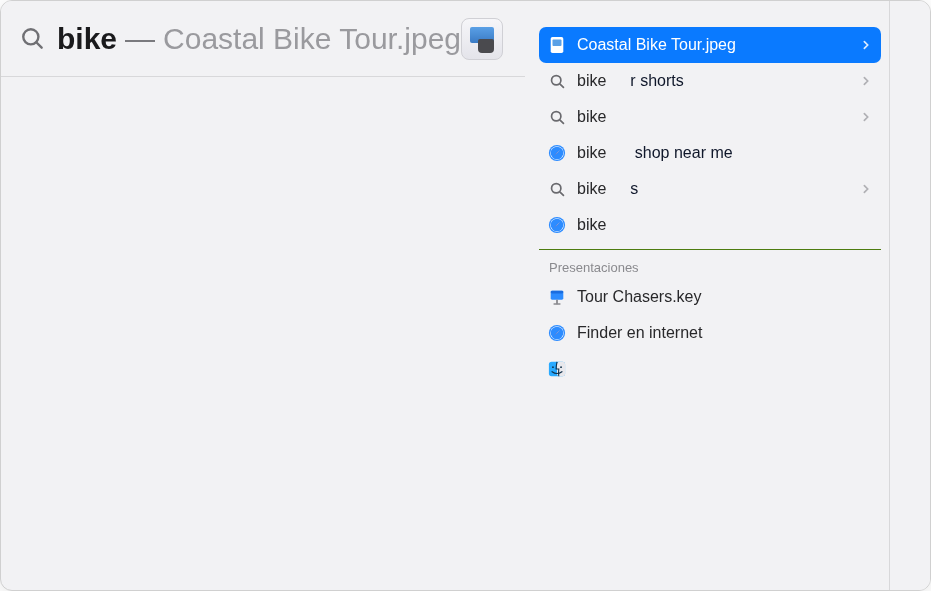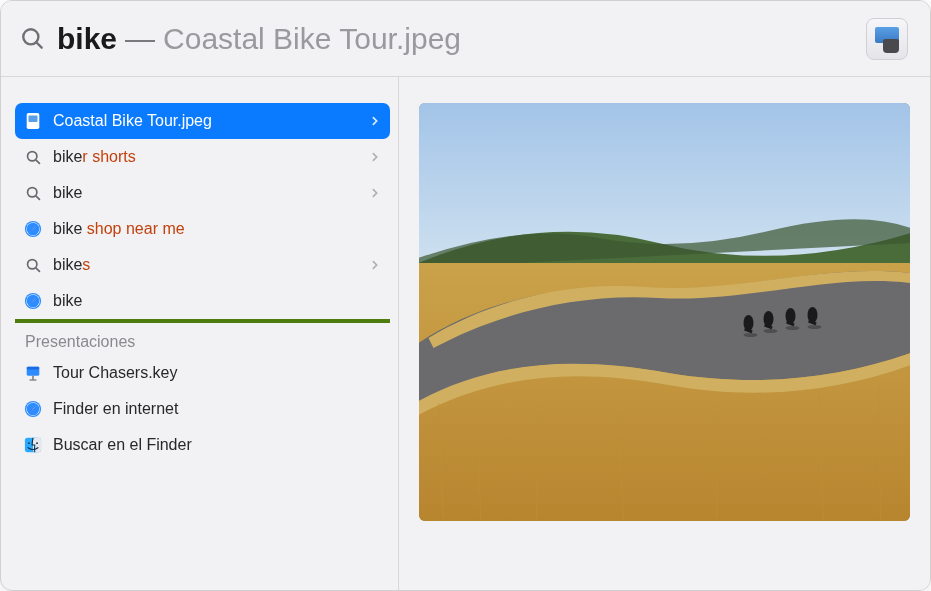--- a/index.html
+++ b/index.html
@@ -11,21 +11,20 @@
     overflow: hidden;
   }
   .window {
     width: 931px;
     height: 591px;
     background: #f2f2f4;
     border-radius: 12px;
     border: 1px solid #d0d0d0;
     box-shadow: 0 4px 20px rgba(0,0,0,0.1);
     display: flex;
-    flex-direction: column;
     overflow: hidden;
   }
   .search-bar {
     height: 76px;
     display: flex;
     align-items: center;
     padding: 0 22px 0 18px;
     border-bottom: 1px solid #d8d8da;
     background: #f2f2f4;
   }
@@ -98,28 +97,29 @@
   }
   .row.selected .chevron { color: rgba(255,255,255,0.85); }
   .row .ri {
     width: 20px; height: 20px;
     margin-right: 10px;
     flex-shrink: 0;
     display:flex;align-items:center;justify-content:center;
   }
   .row .label { flex: 1; white-space: nowrap; overflow: hidden; text-overflow: ellipsis; }
   .row .label .prefix { color: inherit; }
-  .row .label .suffix { color: #c2410c; }
+  .row .label .suffix { color: #0f172a; margin-left: 24px; }
   .row .chevron { color: #b0b0b4; flex-shrink:0; }
   .section-header {
-    font-size: 16px;
+    font-size: 13px;
     color: #8a8a8e;
     font-weight: 500;
     padding: 10px 10px 4px 10px;
-    border-top: 4px solid #4d7c0f;
+    border-top: 1px solid #4d7c0f;
+    margin-top: 6px;
   }
   .preview {
     flex: 1;
     display: flex;
     align-items: flex-start;
     justify-content: center;
     padding: 26px 20px 20px 20px;
     background: #f2f2f4;
   }
   .preview-image {
@@ -284,21 +284,20 @@
               <svg viewBox="0 0 20 20" width="18" height="18">
                 <rect x="1" y="2" width="18" height="16" rx="3" fill="#29aaff"></rect>
                 <path d="M10,2 v16" stroke="#fff" stroke-width="0"></path>
                 <rect x="10" y="2" width="9" height="16" rx="3" fill="#e8e8ec"></rect>
                 <path d="M10,2 C10,2 9,7 9,10 L12,10 C12,10 11.5,14 12,18" fill="none" stroke="#10304a" stroke-width="1.2"></path>
                 <circle cx="5.5" cy="8" r="1" fill="#10304a"></circle>
                 <circle cx="14.5" cy="8" r="1" fill="#10304a"></circle>
                 <path d="M4.5,13 Q10,17 15.5,13" fill="none" stroke="#10304a" stroke-width="1.3" stroke-linecap="round"></path>
               </svg>
             </span>
-    <span class="label">Buscar en el Finder</span>
   </div>
 </div>
 
     </div>
 
     <div class="preview">
       <div class="preview-image">
         <svg viewBox="0 0 492 418" preserveAspectRatio="xMidYMid slice">
           <defs>
             <linearGradient id="sky" x1="0" y1="0" x2="0" y2="1">

